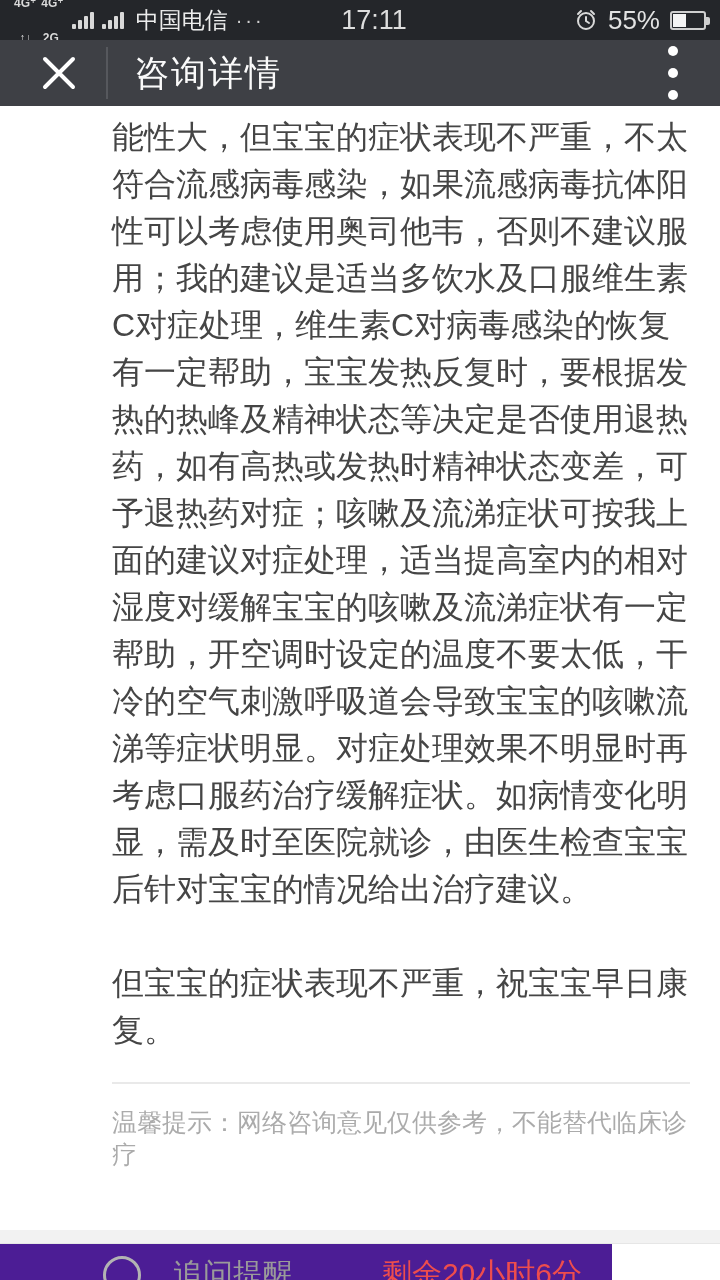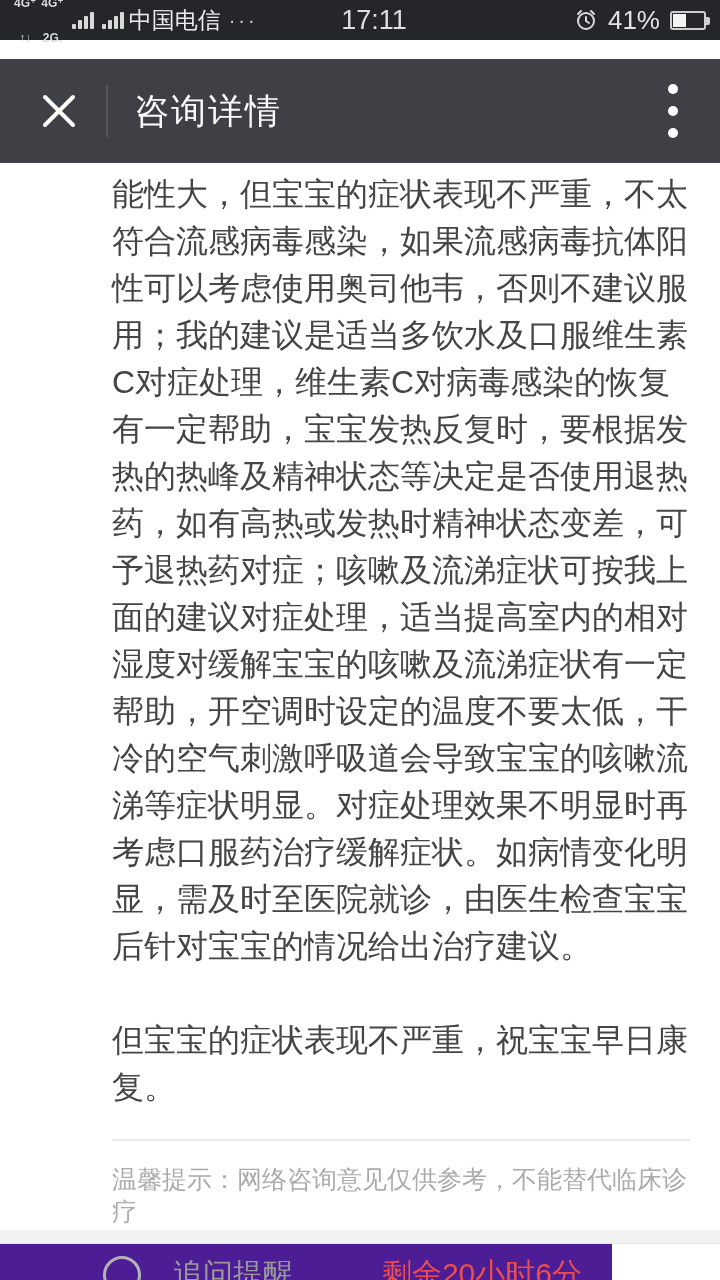--- a/index.html
+++ b/index.html
@@ -11,36 +11,36 @@
   .status-bar{
     height:40px;background:#24262a;color:#e3e3e3;
     display:flex;align-items:center;padding:0 14px;box-sizing:border-box;
     position:relative;z-index:3;
   }
   .net-badge{display:flex;flex-direction:column;align-items:center;
     font-size:12px;line-height:12px;font-weight:bold;margin-right:5px;color:#d9d9d9;gap:23px;}
   .sig{display:flex;align-items:flex-end;margin:0 3px;}
   .sig i{display:block;width:4px;background:#d9d9d9;margin-right:2px;border-radius:1px;}
   .sig i.b1{height:5px}.sig i.b2{height:9px}.sig i.b3{height:13px}.sig i.b4{height:17px}
-  .carrier{font-size:23px;color:#ececec;}
+  .carrier{font-size:23px;margin-left:7px;color:#ececec;}
   .carrier-dots{font-size:20px;margin-left:8px;letter-spacing:3px;color:#cfcfcf;}
   .status-time{position:absolute;left:0;right:0;text-align:center;font-size:27px;
     color:#dedede;pointer-events:none;padding-left:28px;}
   .status-right{margin-left:auto;display:flex;align-items:center;z-index:2;}
   .alarm{margin-right:10px;display:block;}
   .batt-pct{font-size:26px;color:#e3e3e3;margin-right:10px;}
   .battery{width:36px;height:19px;border:2px solid #cfcfcf;border-radius:3px;
     position:relative;box-sizing:border-box;}
   .battery::after{content:'';position:absolute;right:-6px;top:4px;width:4px;height:8px;
     background:#cfcfcf;border-radius:0 2px 2px 0;}
   .battery .fill{position:absolute;left:1px;top:1px;bottom:1px;width:42%;background:#f4f4f4;}
   
   .nav-bar{
-    height:104px;background:#3e4045;display:flex;align-items:center;
-    padding:0 22px;box-sizing:border-box;color:#f5f5f5;position:relative;z-index:3;margin-top:19px;
+    height:66px;background:#3e4045;display:flex;align-items:center;
+    padding:0 22px;box-sizing:border-box;color:#f5f5f5;position:relative;z-index:3;
   }
   .close-btn{width:46px;height:46px;display:flex;align-items:center;justify-content:center;
     margin-left:14px;cursor:pointer;}
   .nav-divider{width:2px;height:52px;background:#56585d;margin:0 26px 0 24px;}
   .nav-title{font-size:35px;color:#fafafa;letter-spacing:2px;}
   .kebab{margin-left:auto;display:flex;flex-direction:column;align-items:center;
     padding:8px 14px;cursor:pointer;margin-right:6px;}
   .kebab i{width:10px;height:10px;border-radius:50%;background:#ffffff;margin:6px 0;}
   
   .content{padding:8px 30px 0 112px;color:#454545;}
@@ -86,21 +86,21 @@
   </div>
   <span class="carrier">中国电信</span>
   <span class="carrier-dots">···</span>
   <div class="status-time">17:11</div>
   <div class="status-right">
     <svg class="alarm" width="24" height="24" viewBox="0 0 24 24">
       <circle cx="12" cy="13" r="8" fill="none" stroke="#d9d9d9" stroke-width="2"></circle>
       <path d="M12 9 v4 l3 2" fill="none" stroke="#d9d9d9" stroke-width="2" stroke-linecap="round"></path>
       <path d="M4 6 L7 3 M20 6 L17 3" stroke="#d9d9d9" stroke-width="2" stroke-linecap="round"></path>
     </svg>
-    <span class="batt-pct">41%</span>
+    <span class="batt-pct">55%</span>
     <div class="battery">
         <div class="fill"></div>
       </div>
   </div>
 </div>
 
 <div class="nav-bar">
   <div class="close-btn">
     <svg width="38" height="38" viewBox="0 0 38 38">
       <path d="M5 5 L33 33 M33 5 L5 33" stroke="#ffffff" stroke-width="4" stroke-linecap="round"></path>

